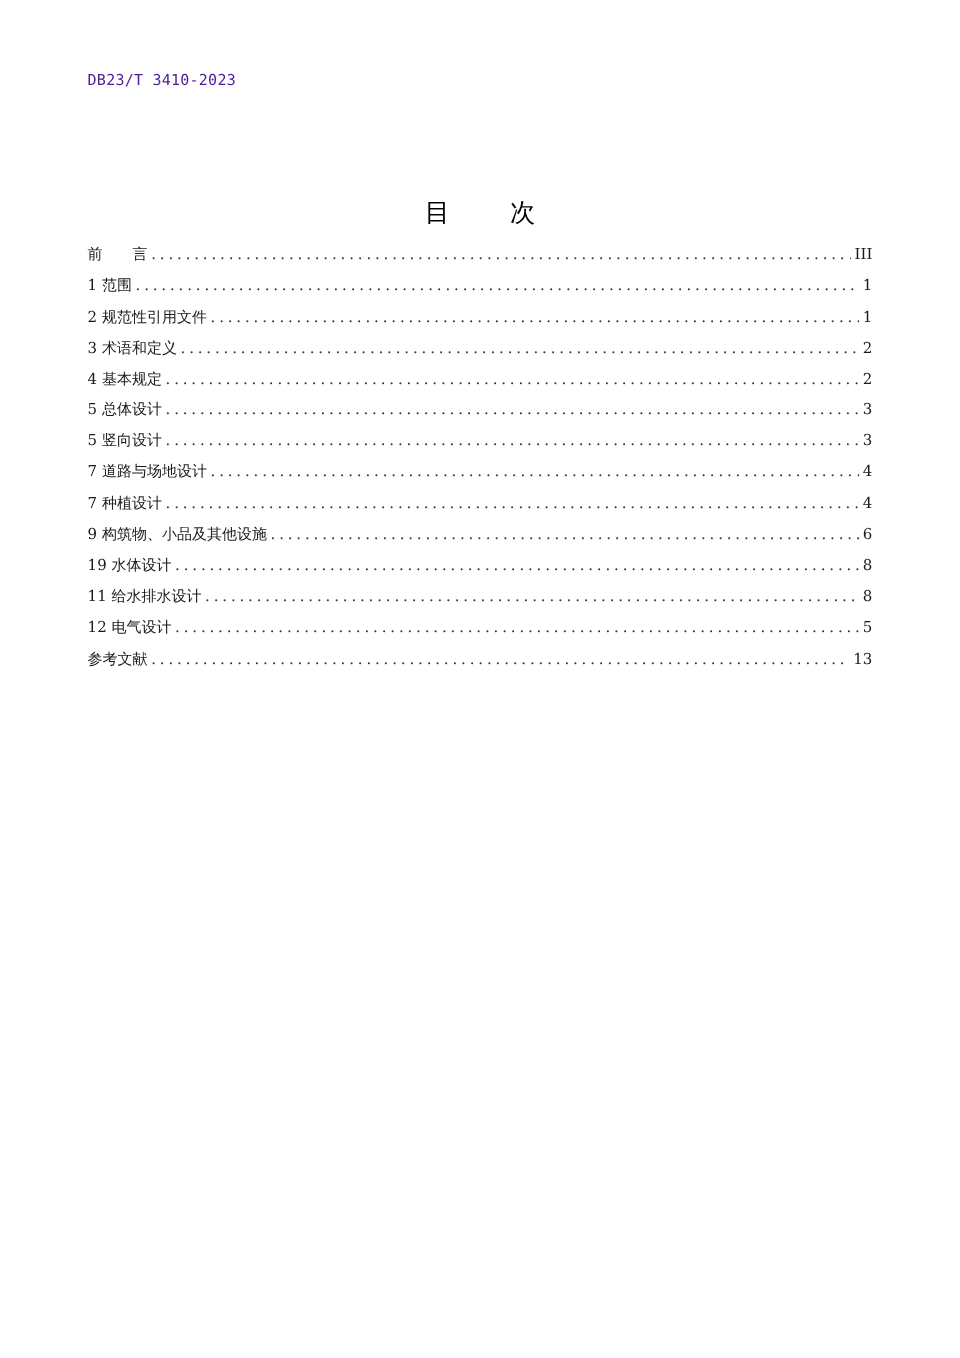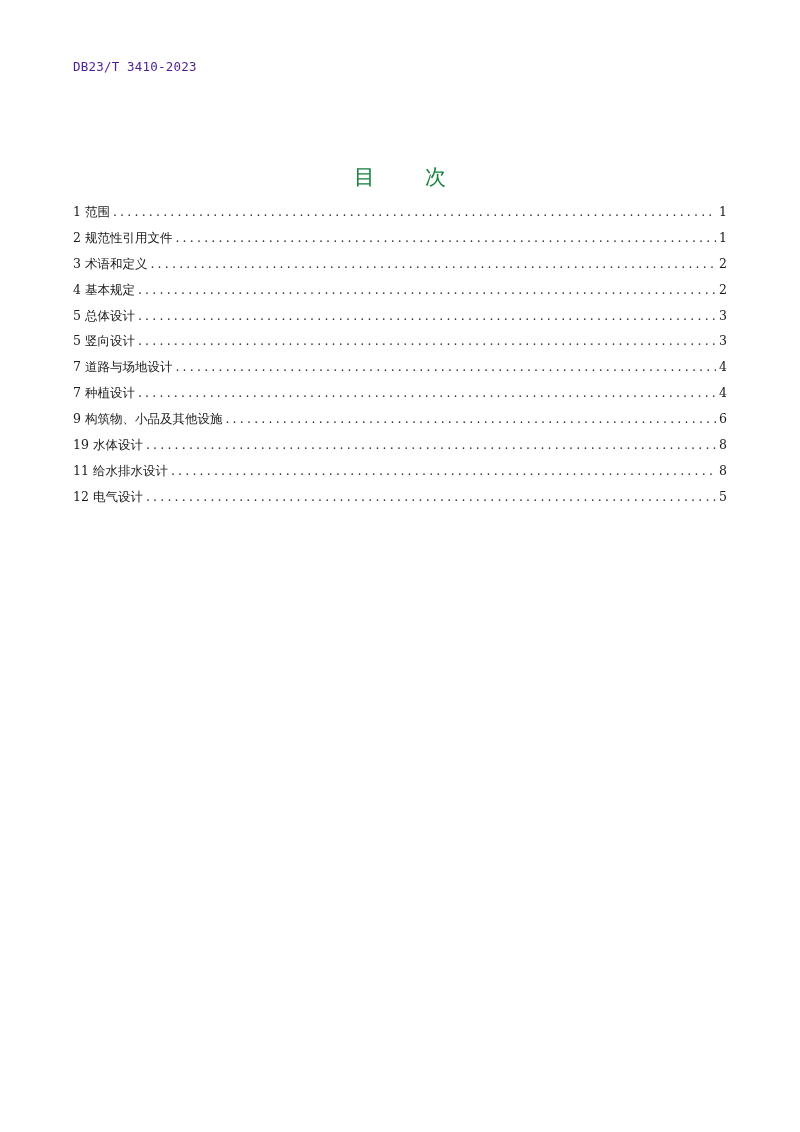--- a/index.html
+++ b/index.html
@@ -9,21 +9,21 @@
       color: #1a1a1a;
     }
     .doc-code {
       position: absolute; left: 73px; top: 59px;
       font-family: "DejaVu Sans Mono", "Liberation Mono", monospace;
       font-size: 12.5px; letter-spacing: 0.2px; color: #4c1d95;
     }
     .toc-title {
       position: absolute; left: 0; right: 0; top: 163px;
       text-align: center; font-family: "DejaVu Sans", "Liberation Sans", sans-serif;
-      font-size: 21px; color: #15803d;
+      font-size: 21px; color: #000000;
     }
     .toc-title span { display: inline-block; }
     .toc-title .gap { width: 50px; }
     .toc-list {
       position: absolute; left: 73px; top: 203px; width: 654px;
       margin: 0; padding: 0; list-style: none;
     }
     .toc-row {
       display: flex; align-items: baseline;
       height: 25.9px; font-size: 12.5px; line-height: 18px;
@@ -41,20 +41,25 @@
 </head>
 <body>
 
 <div class="doc-code">DB23/T 3410-2023</div>
 
 <div class="toc-title">
   <span>目</span><span class="gap"></span><span>次</span>
 </div>
 
 <ul class="toc-list">
+  <li class="toc-row">
+      <span class="toc-label">前　　言</span>
+      <span class="toc-dots"></span>
+      <span class="toc-page">III</span>
+    </li>
   <li class="toc-row">
       <span class="toc-label">1 范围</span>
       <span class="toc-dots"></span>
       <span class="toc-page">1</span>
     </li>
   <li class="toc-row">
       <span class="toc-label">2 规范性引用文件</span>
       <span class="toc-dots"></span>
       <span class="toc-page">1</span>
     </li>
@@ -101,13 +106,18 @@
   <li class="toc-row">
       <span class="toc-label">11 给水排水设计</span>
       <span class="toc-dots"></span>
       <span class="toc-page">8</span>
     </li>
   <li class="toc-row">
       <span class="toc-label">12 电气设计</span>
       <span class="toc-dots"></span>
       <span class="toc-page">5</span>
     </li>
+  <li class="toc-row">
+      <span class="toc-label">参考文献</span>
+      <span class="toc-dots"></span>
+      <span class="toc-page">13</span>
+    </li>
 </ul>
 
 </body></html>

